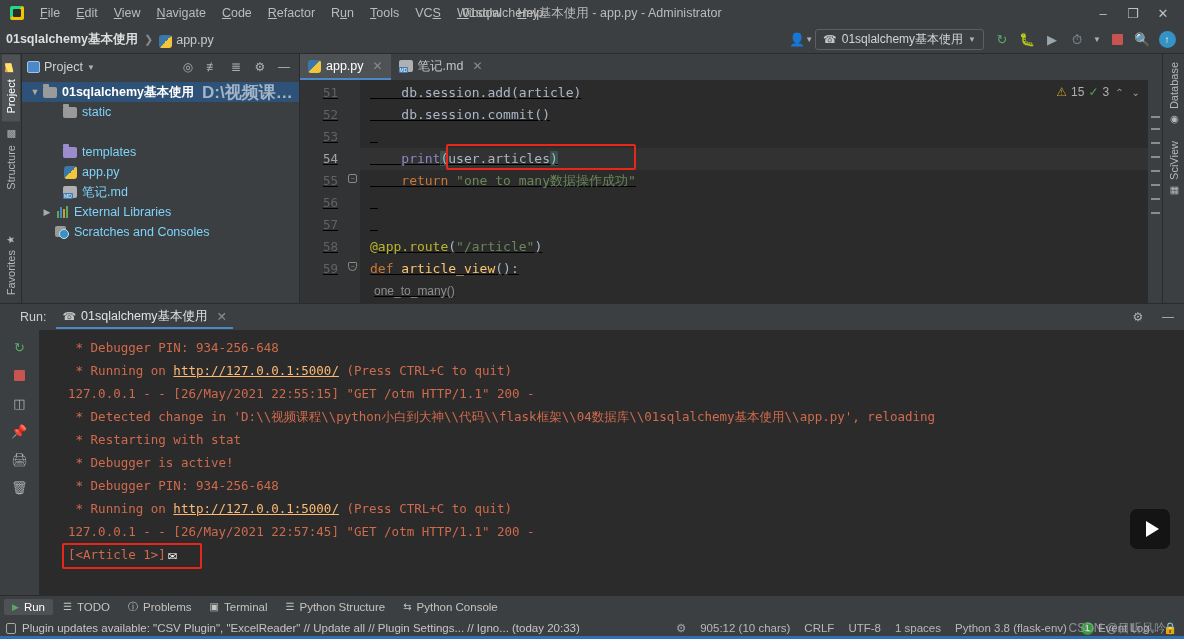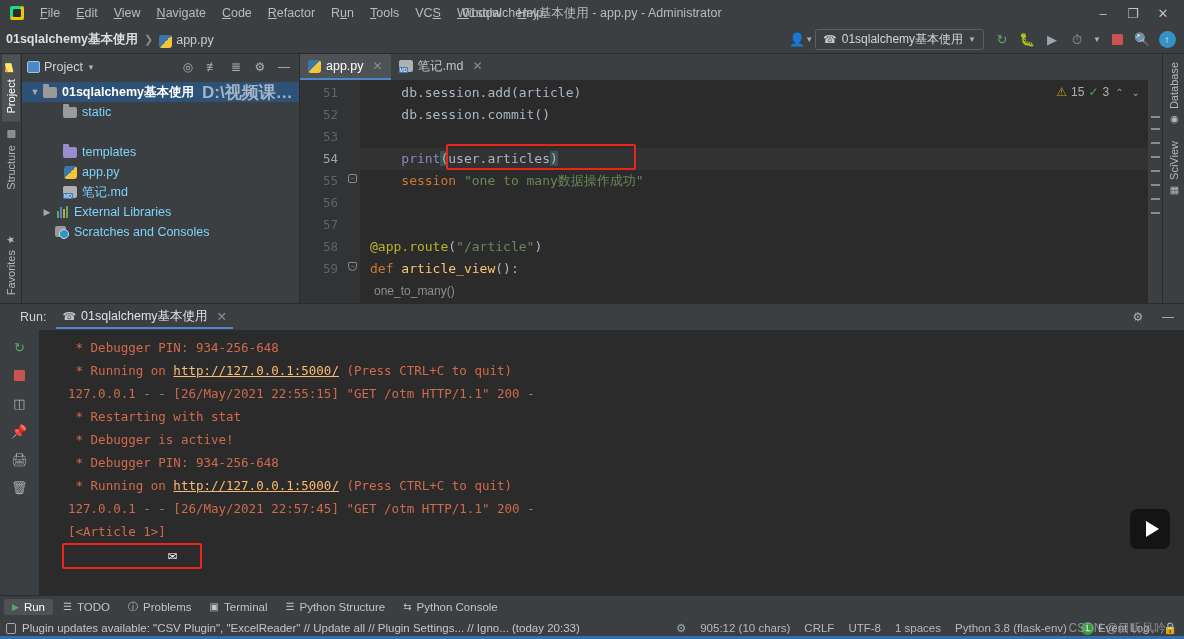--- a/index.html
+++ b/index.html
@@ -131,21 +131,21 @@
   
   .editor-wrap { flex: 1; display: flex; flex-direction: column; min-width: 0; background: #2b2b2b; }
   .tabs { height: 26px; background: #3c3f41; display: flex; align-items: stretch; flex: 0 0 26px; }
   .tab {
     display: flex; align-items: center; gap: 5px; padding: 0 8px; font-size: 12.5px;
     color: #c2c2c2; border-bottom: 2px solid transparent;
   }
   .tab.active { background: #4e5254; border-bottom-color: #4a88c7; color: #ffffff; }
   .tab .x { color: #8c8c8c; font-size: 12px; margin-left: 4px; }
 
-  .code-area { flex: 1; display: flex; position: relative; background: #2b2b2b; overflow: hidden; }
+  .code-area { flex: 1; display: flex; position: relative; background: #2b2b2b; overflow: hidden; text-decoration: underline; }
   .gutter {
     width: 46px; flex: 0 0 46px; background: #313335; color: #606366;
     font-family: "DejaVu Sans Mono", monospace; font-size: 12.5px; text-align: right;
     padding-top: 2px; position: relative;
   }
   .gutter .ln { height: 22px; line-height: 22px; padding-right: 8px; }
   .gutter .ln.cur { color: #a4a3a3; }
   .foldcol { width: 14px; flex: 0 0 14px; background: #313335; padding-top: 2px; position: relative; }
   .fold-mark { position: absolute; width: 9px; height: 9px; border: 1px solid #8a8a8a; border-radius: 2px; color:#8a8a8a;
     font-size: 7px; line-height: 8px; text-align: center; left: 2px; }
@@ -419,21 +419,21 @@
         </div>
         <div class="foldcol">
           <span class="fold-mark" style="top:94px;">−</span>
           <span class="fold-mark" style="top:182px;border-radius:2px 2px 8px 8px;">−</span>
         </div>
         <div class="codetext">
           <div class="cl"><span class="k-def">    db.session.add(article)</span></div>
           <div class="cl"><span class="k-def">    db.session.commit()</span></div>
           <div class="cl">&nbsp;</div>
           <div class="cl hl"><span class="k-builtin">    print</span><span class="hl-paren">(</span><span class="k-def">user.articles</span><span class="hl-paren">)</span></div>
-          <div class="cl"><span class="k-kw">    session </span><span class="k-str">"one to many数据操作成功"</span></div>
+          <div class="cl"><span class="k-kw">    return </span><span class="k-str">"one to many数据操作成功"</span></div>
           <div class="cl">&nbsp;</div>
           <div class="cl">&nbsp;</div>
           <div class="cl"><span class="k-dec">@app.route</span><span class="k-def">(</span><span class="k-str">"/article"</span><span class="k-def">)</span></div>
           <div class="cl"><span class="k-kw">def </span><span class="k-fn">article_view</span><span class="k-def">():</span></div>
           <div class="cl ghost" style="padding-left:14px;">one_to_many()</div>
           <div class="redbox" style="left:86px; top:64px; width:190px; height:26px;"></div>
         </div>
 
         <div class="inspect">
           <span class="warn-tri">⚠</span>
@@ -489,20 +489,21 @@
           </div>
         <div class="rt">◫</div>
         <div class="rt">📌</div>
         <div class="rt">🖨</div>
         <div class="rt">🗑</div>
       </div>
       <div class="console">
         <div class="line"> * Debugger PIN: 934-256-648</div>
         <div class="line"><span> * Running on </span><a class="lnk" href="#">http://127.0.0.1:5000/</a><span> (Press CTRL+C to quit)</span></div>
         <div class="line">127.0.0.1 - - [26/May/2021 22:55:15] "GET /otm HTTP/1.1" 200 -</div>
+        <div class="line" style="padding-left:28px;"> * Detected change in 'D:\\视频课程\\python小白到大神\\代码\\flask框架\\04数据库\\01sqlalchemy基本使用\\app.py', reloading</div>
         <div class="line"> * Restarting with stat</div>
         <div class="line"> * Debugger is active!</div>
         <div class="line"> * Debugger PIN: 934-256-648</div>
         <div class="line"><span> * Running on </span><a class="lnk" href="#">http://127.0.0.1:5000/</a><span> (Press CTRL+C to quit)</span></div>
         <div class="line">127.0.0.1 - - [26/May/2021 22:57:45] "GET /otm HTTP/1.1" 200 -</div>
         <div class="line" style="color:#cf6a4c;">[&lt;Article 1&gt;]</div>
         <div class="out-box" style="left:22px; top:213px; width:140px; height:26px;"></div>
         <div class="ibeam" style="left:128px; top:216px;">✉</div>
         <div class="video-badge">
             <span class="tri"></span>

